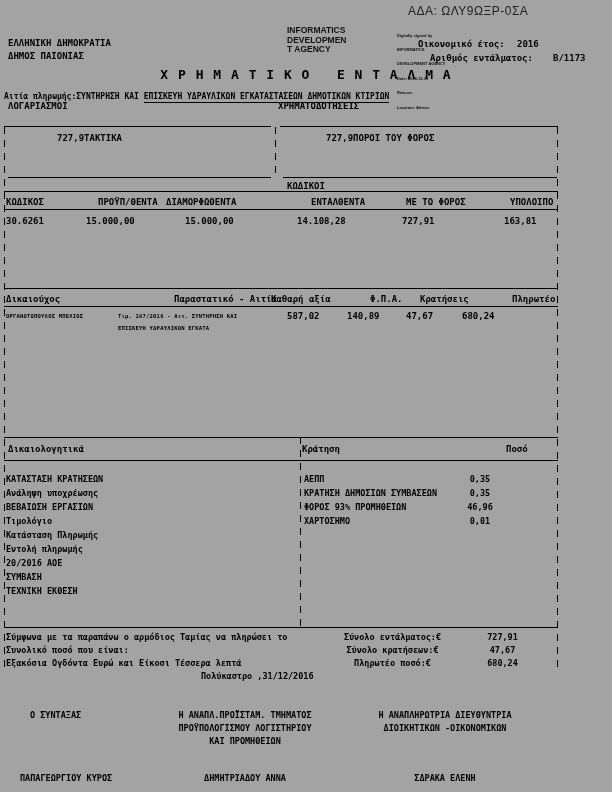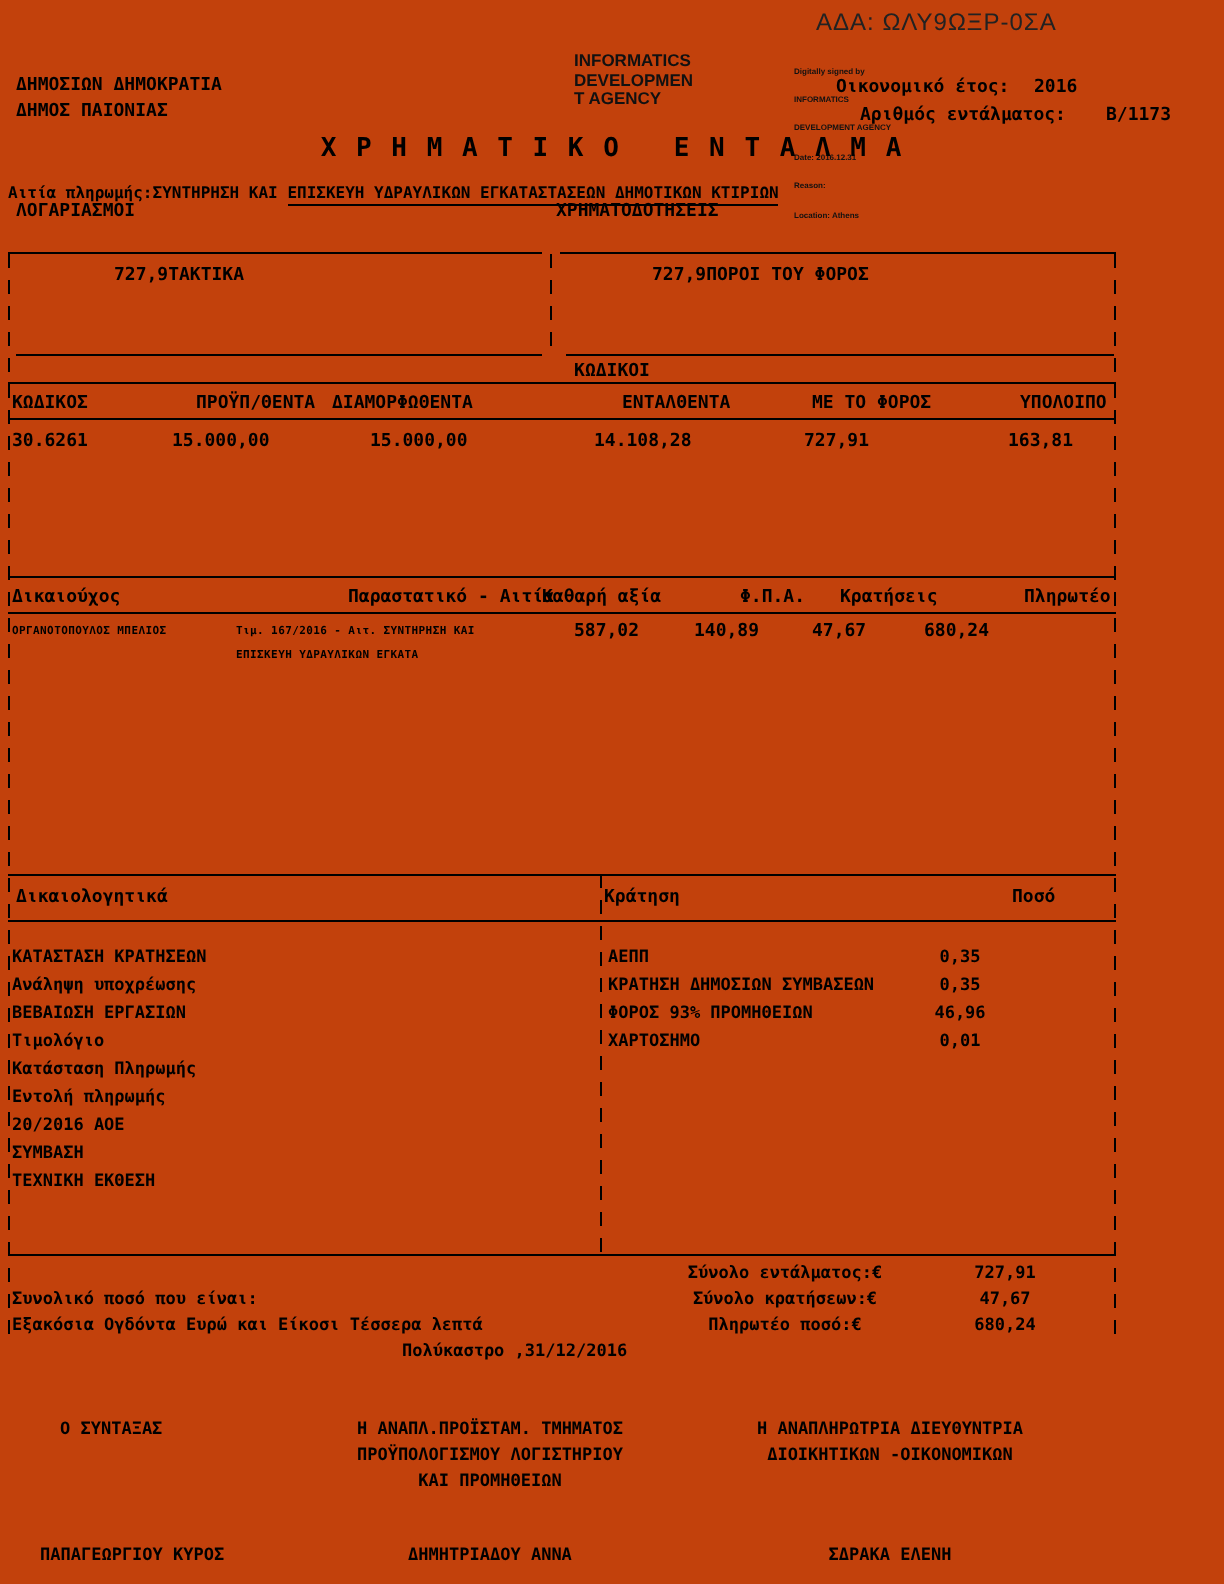--- a/index.html
+++ b/index.html
@@ -1,16 +1,16 @@
 <!DOCTYPE html>
 <html><head>
 <meta charset="utf-8">
 <style>
   html,body{margin:0;padding:0;background:#fff;}
-  .page{position:relative;width:612px;height:792px;background:#c2410c;overflow:hidden;
+  .page{position:relative;width:612px;height:792px;background:#a3a3a3;overflow:hidden;
         font-family:"DejaVu Sans Mono",monospace;color:#000;}
   .mono{font-family:"DejaVu Sans Mono",monospace;font-weight:700;white-space:pre;}
   .sans{font-family:"Liberation Sans",sans-serif;}
   .abs{position:absolute;}
   .f13{font-size:13px;letter-spacing:1px;}
   .f9{font-size:9px;}
   .f85{font-size:8.5px;}
   .f8{font-size:8px;}
   .f55{font-size:5.5px;letter-spacing:.2px;}
   .hrule{position:absolute;height:1.4px;background:#000;}
@@ -20,21 +20,21 @@
   .under{border-bottom:1px solid #000;padding-bottom:1px;}
   .tiny{font-size:4px;line-height:4.8px;font-weight:700;color:#111;white-space:pre;}
 </style>
 </head>
 <body>
 
 <div class="page">
 
   <div class="abs sans" style="left:408px;top:4px;font-size:12px;letter-spacing:.5px;color:#222;">ΑΔΑ: ΩΛΥ9ΩΞΡ-0ΣΑ</div>
 
-  <div class="abs mono f9" style="left:8px;top:38px;">ΔΗΜΟΣΙΩΝ ΔΗΜΟΚΡΑΤΙΑ</div>
+  <div class="abs mono f9" style="left:8px;top:38px;">ΕΛΛΗΝΙΚΗ ΔΗΜΟΚΡΑΤΙΑ</div>
   <div class="abs mono f9" style="left:8px;top:51px;">ΔΗΜΟΣ ΠΑΙΟΝΙΑΣ</div>
 
   <div class="abs sans" style="left:287px;top:26px;font-size:8.5px;font-weight:700;line-height:9.5px;color:#111;">
     <div>INFORMATICS</div>
     <div>DEVELOPMEN</div>
     <div>T AGENCY</div>
   </div>
   <div class="abs sans tiny" style="left:397px;top:24px;width:80px;">
     <div>Digitally signed by</div>
     <div>INFORMATICS</div>
@@ -139,20 +139,21 @@
     <div class="abs mono f85" style="left:304px;top:502px;">ΦΟΡΟΣ 93% ΠΡΟΜΗΘΕΙΩΝ</div>
     <div class="abs mono f85 right" style="left:450px;top:502px;width:60px;">46,96</div>
   </div>
   <div>
     <div class="abs mono f85" style="left:304px;top:516px;">ΧΑΡΤΟΣΗΜΟ</div>
     <div class="abs mono f85 right" style="left:450px;top:516px;width:60px;">0,01</div>
   </div>
 
   <div class="hrule" style="left:4px;top:627px;width:554px;"></div>
 
+  <div class="abs mono f85" style="left:6px;top:632px;">Σύμφωνα με τα παραπάνω ο αρμόδιος Ταμίας να πληρώσει το</div>
   <div class="abs mono f85" style="left:6px;top:645px;text-align:right;">Συνολικό ποσό που είναι:</div>
   <div class="abs mono f85" style="left:6px;top:658px;">Εξακόσια Ογδόντα Ευρώ και Είκοσι Τέσσερα λεπτά</div>
 
   <div class="abs mono f85 right" style="left:330px;top:632px;width:125px;">Σύνολο εντάλματος:€</div>
   <div class="abs mono f85 right" style="left:460px;top:632px;width:85px;">727,91</div>
   <div class="abs mono f85 right" style="left:330px;top:645px;width:125px;">Σύνολο κρατήσεων:€</div>
   <div class="abs mono f85 right" style="left:460px;top:645px;width:85px;">47,67</div>
   <div class="abs mono f85 right" style="left:330px;top:658px;width:125px;">Πληρωτέο ποσό:€</div>
   <div class="abs mono f85 right" style="left:460px;top:658px;width:85px;">680,24</div>
 

